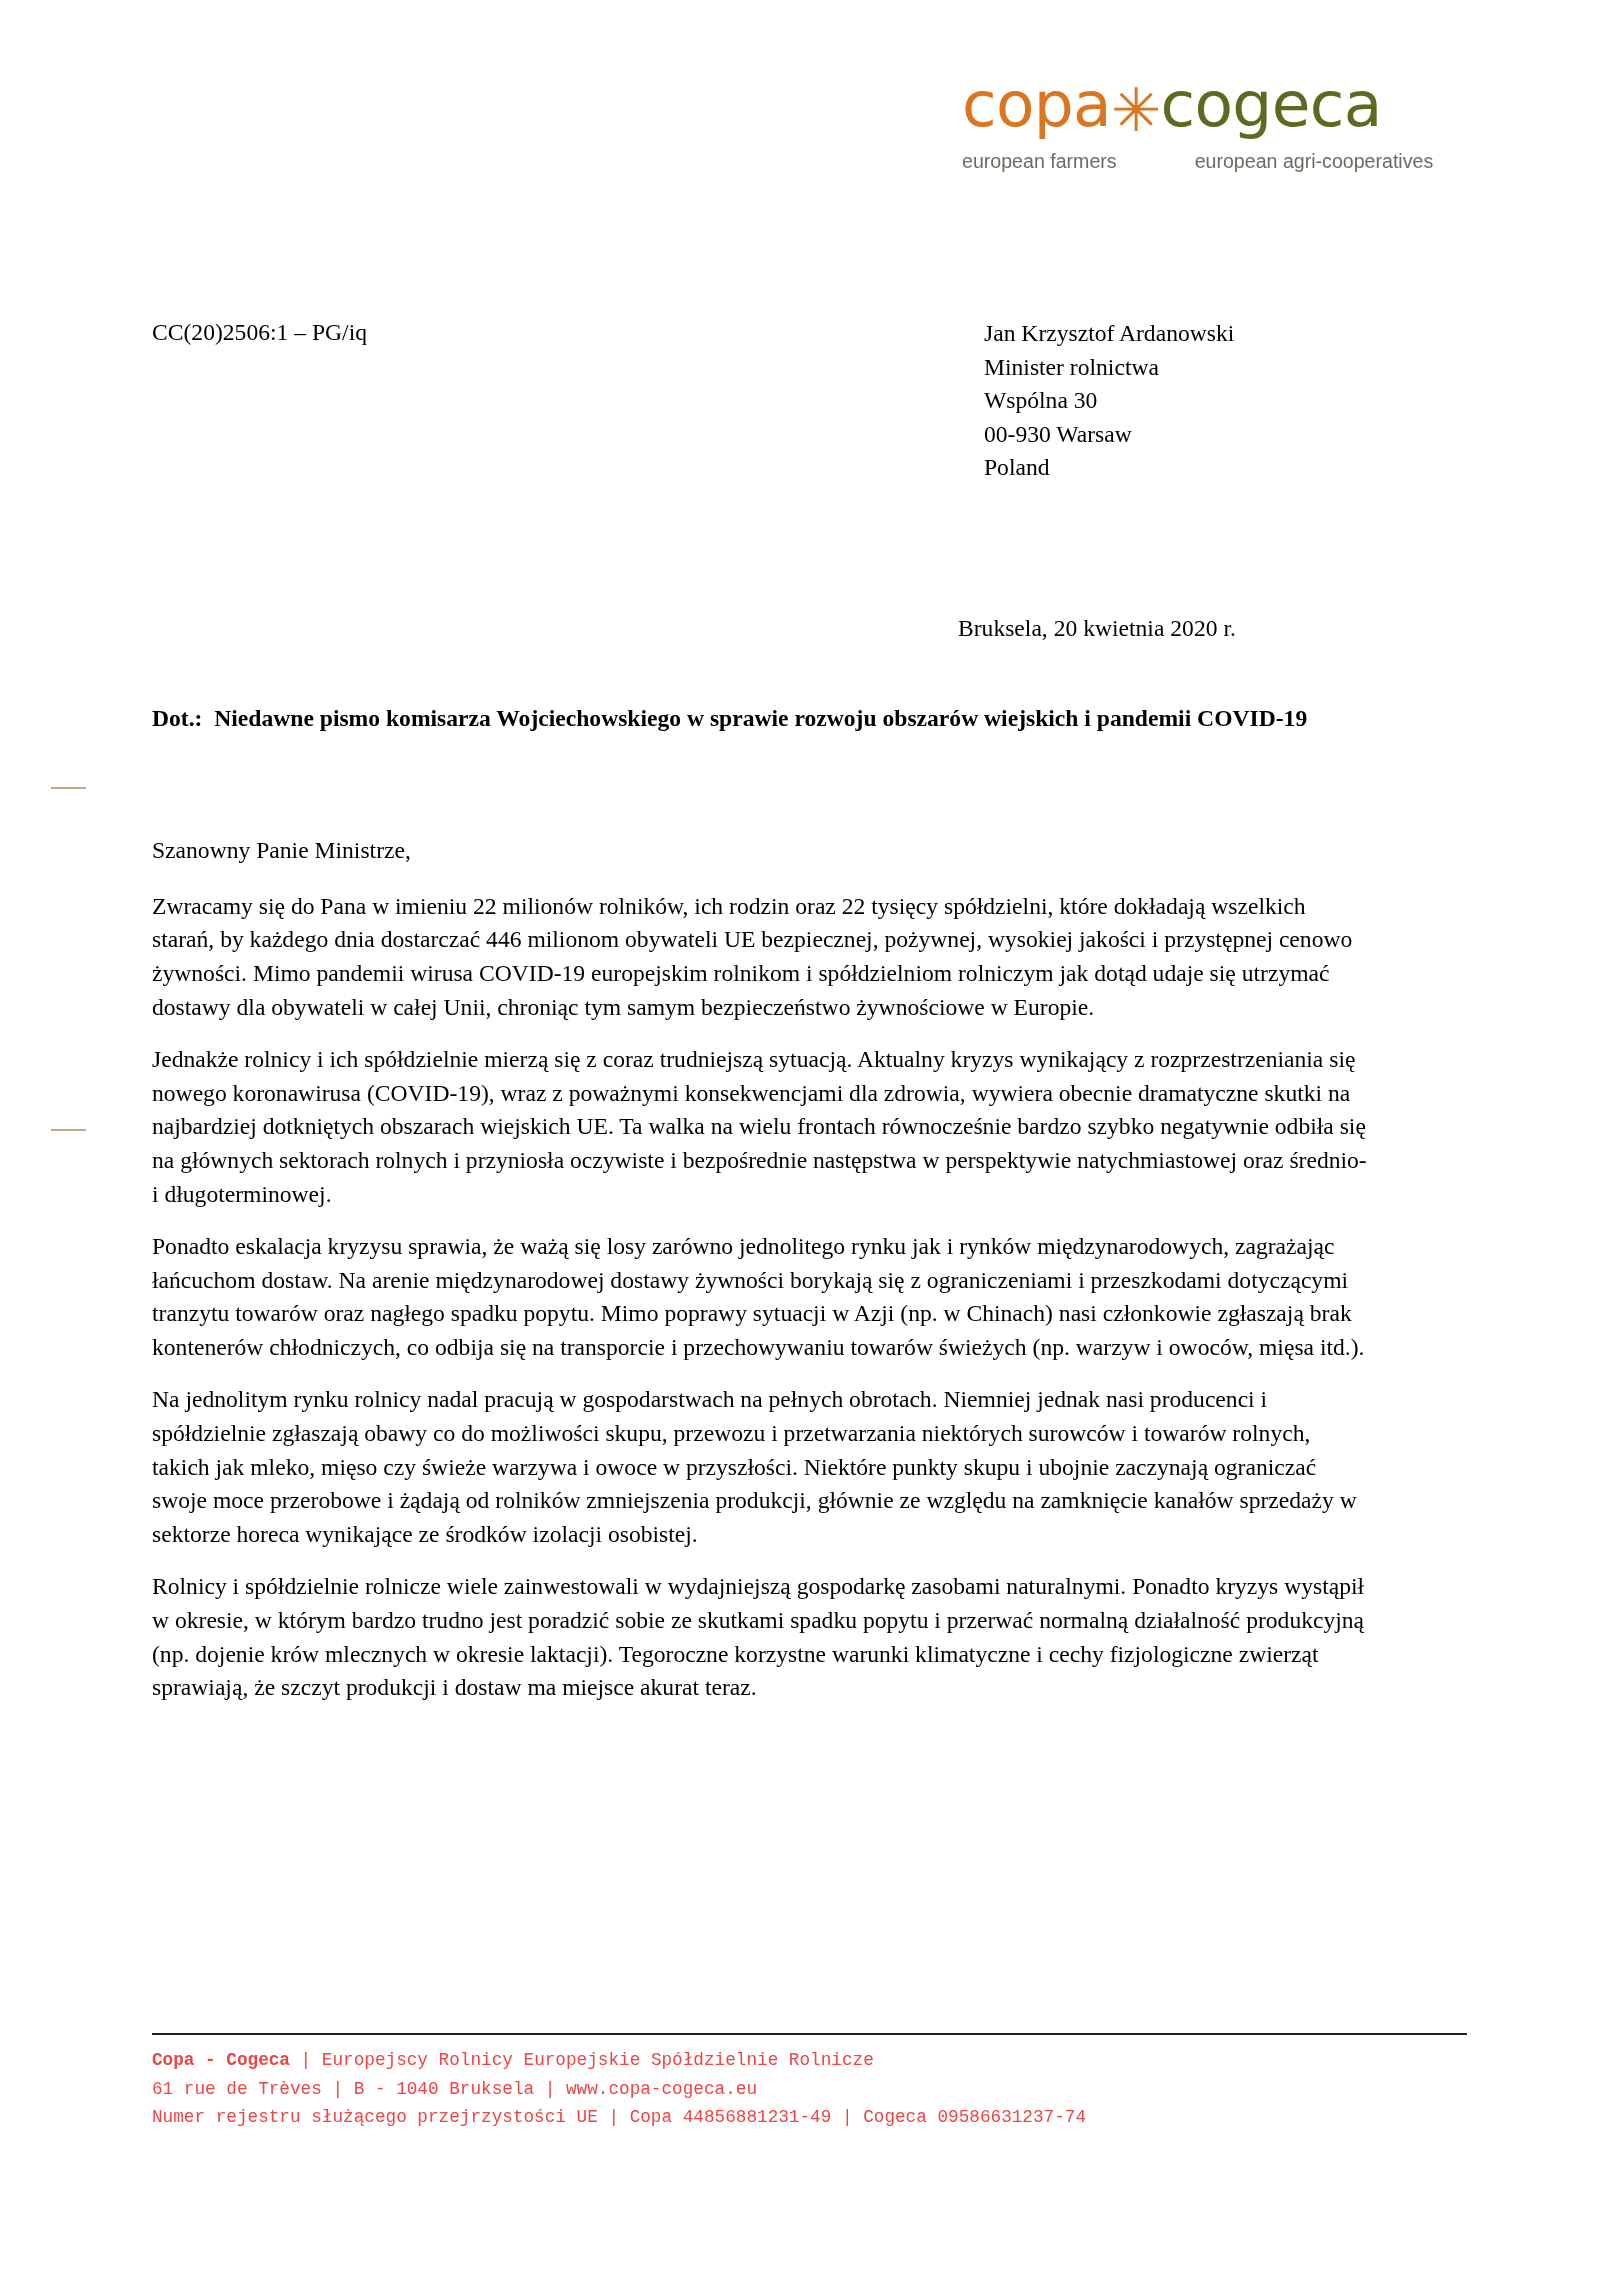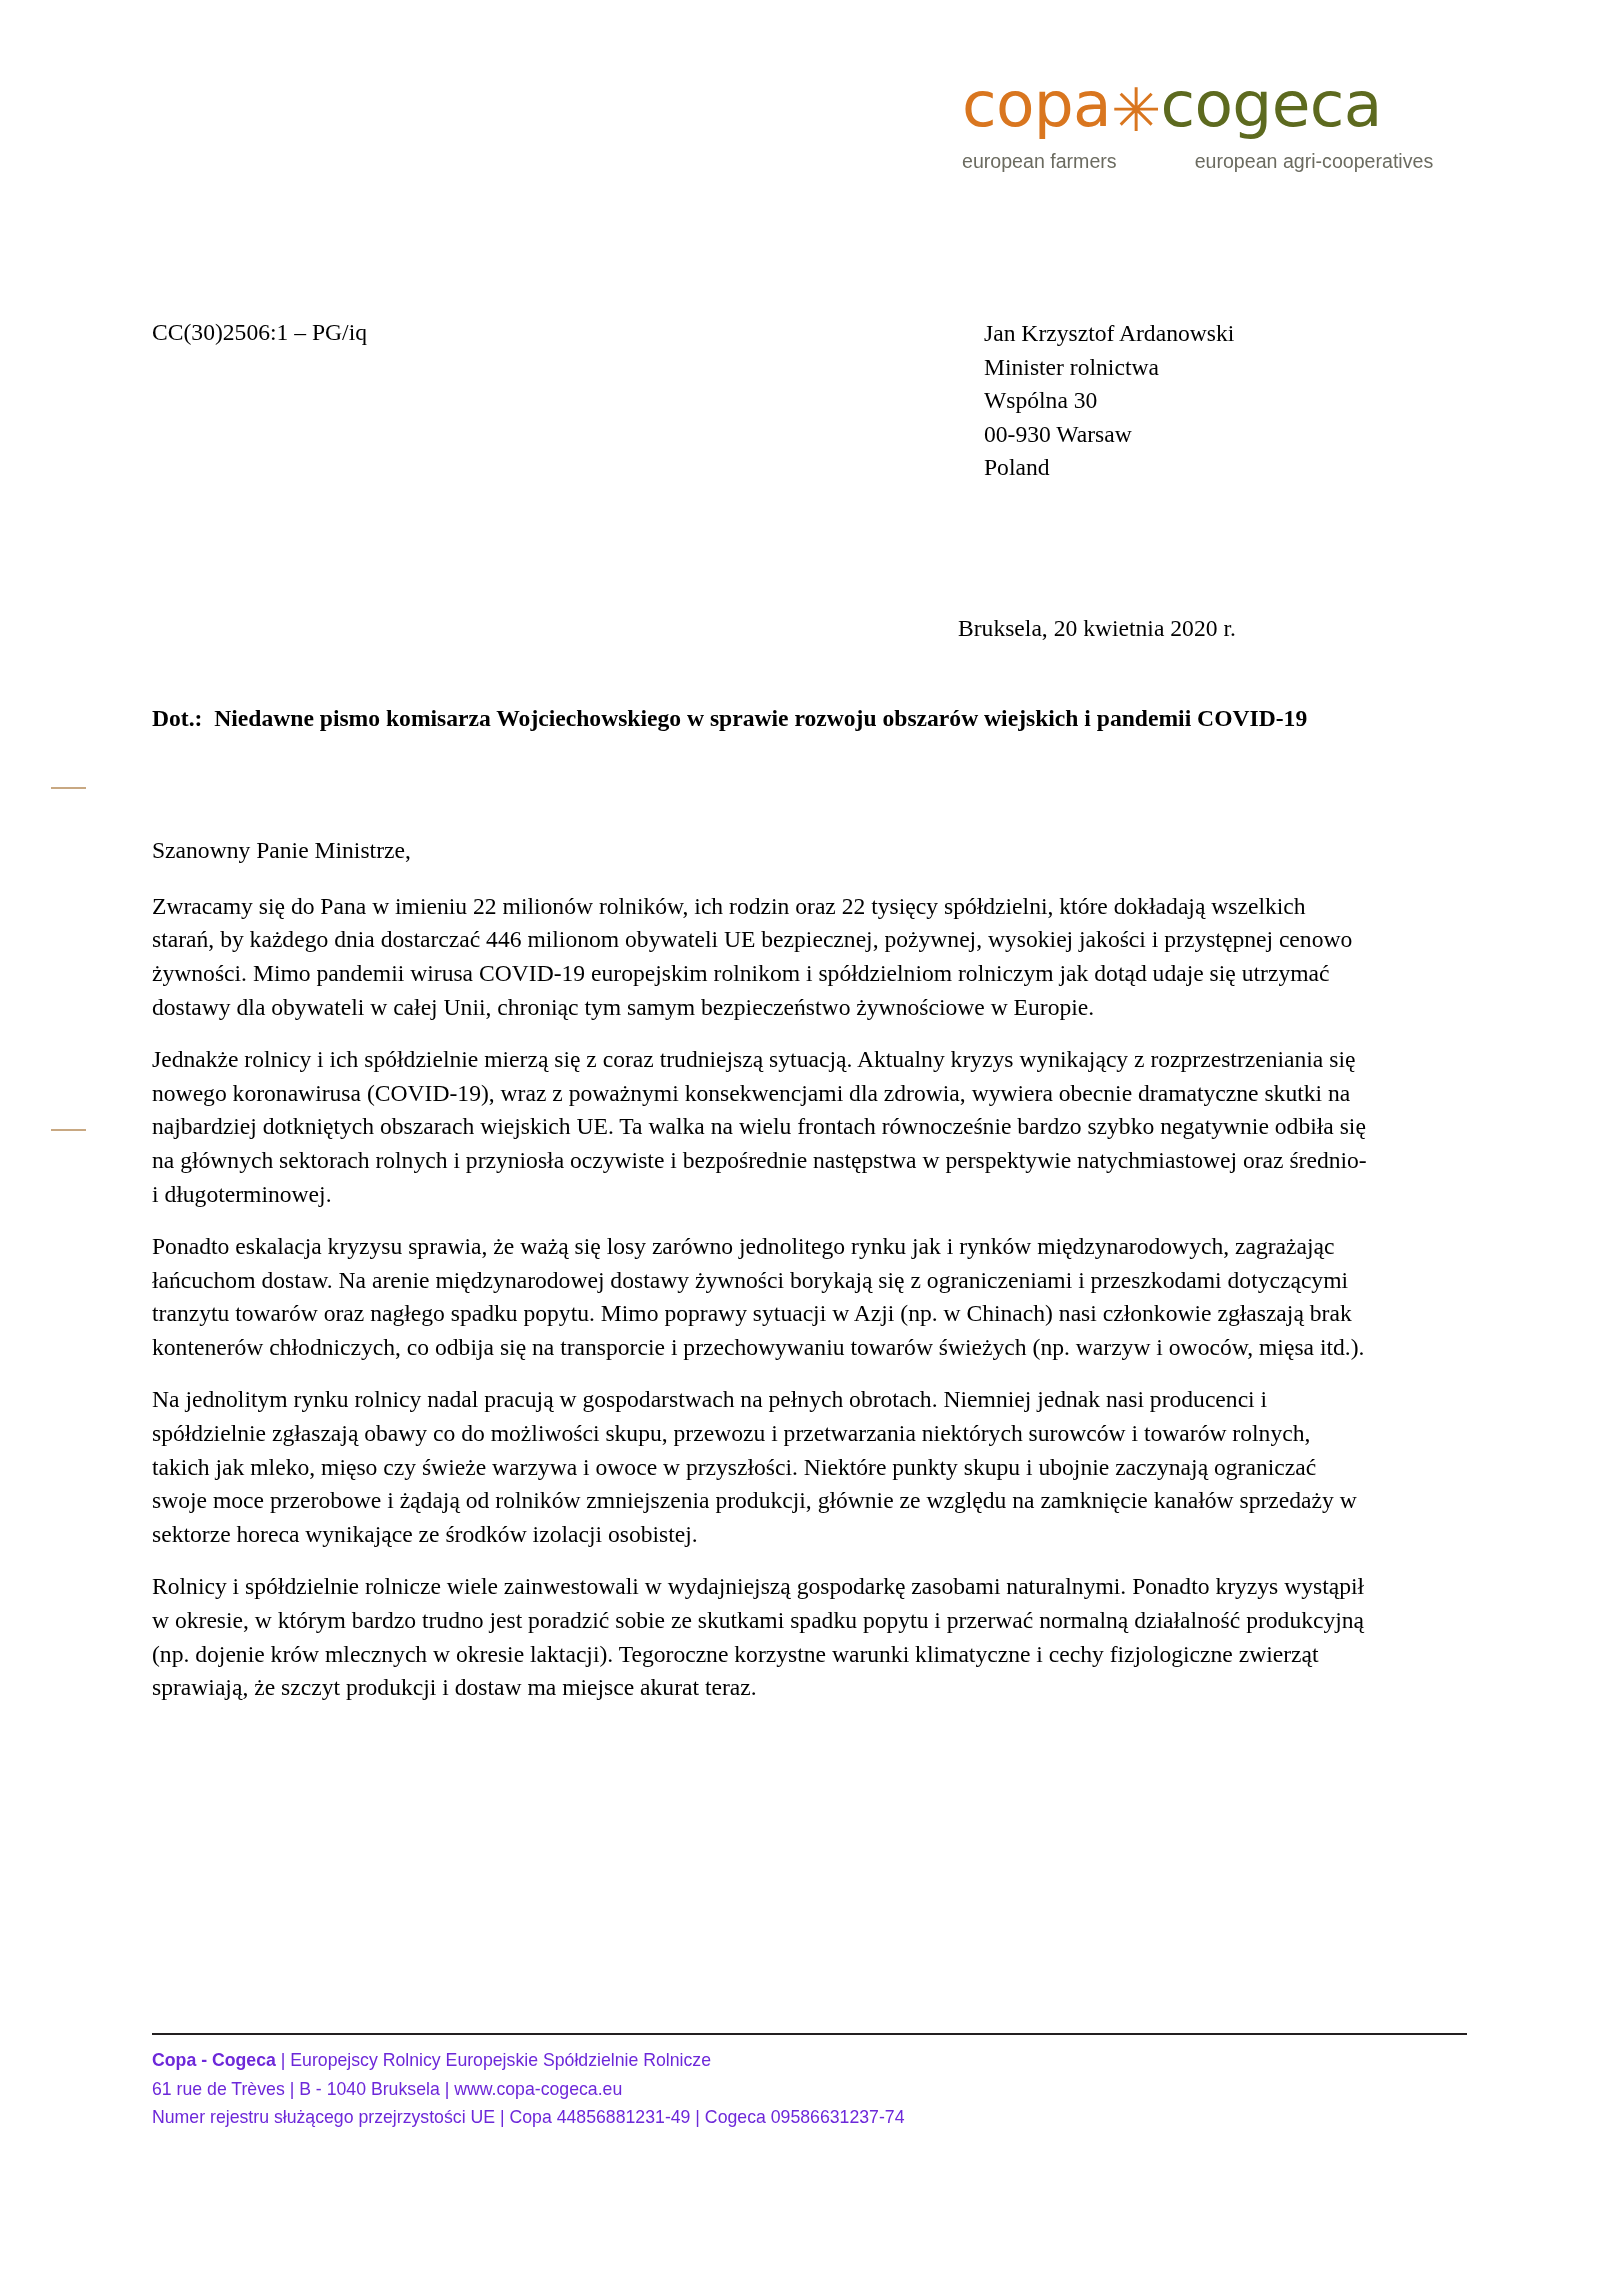--- a/index.html
+++ b/index.html
@@ -125,43 +125,43 @@
     top: 2033px;
     width: 1315px;
     height: 2px;
     background: #231f20;
   }
   .footer {
     position: absolute;
     left: 152px;
     top: 2046px;
     width: 1341px;
-    font-family: Liberation Sans, sans-serif;
+    font-family: Liberation Mono, monospace;
     font-size: 17.7px;
     line-height: 1.62;
-    color: #6d28d9;
+    color: #ef4444;
   }
   .footer .strong { font-weight: bold; }
 </style>
 </head>
 <body>
 
 <div class="page">
 
   <div class="logo-block">
     <div class="logo-main">
       <span class="logo-copa">copa</span><span class="logo-star">✳</span><span class="logo-cogeca">cogeca</span>
     </div>
     <div class="logo-sub">
       <span>european farmers</span>
       <span>european agri-cooperatives</span>
     </div>
   </div>
 
-  <div class="ref">CC(30)2506:1 – PG/iq</div>
+  <div class="ref">CC(20)2506:1 – PG/iq</div>
 
   <div class="addressee">
     <div>Jan Krzysztof Ardanowski</div>
     <div>Minister rolnictwa</div>
     <div>Wspólna 30</div>
     <div>00-930 Warsaw</div>
     <div>Poland</div>
   </div>
 
   <div class="place-date">Bruksela, 20 kwietnia 2020 r.</div>

